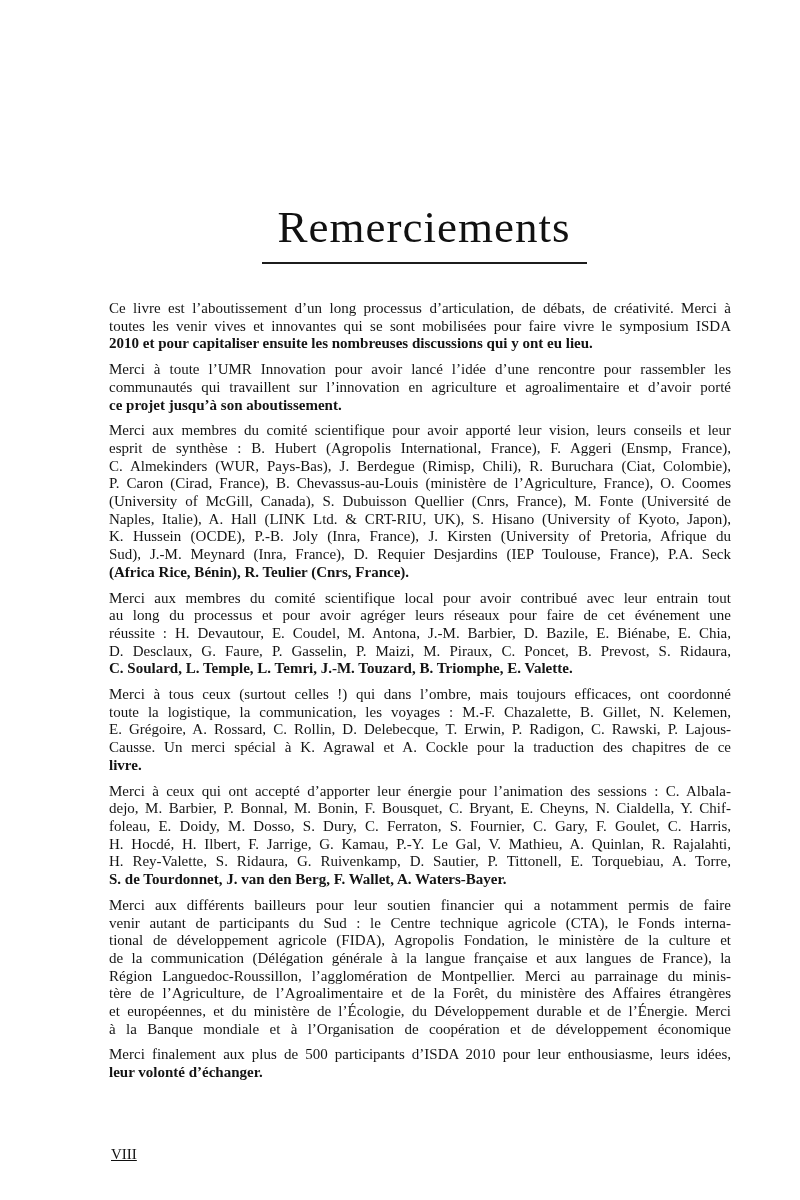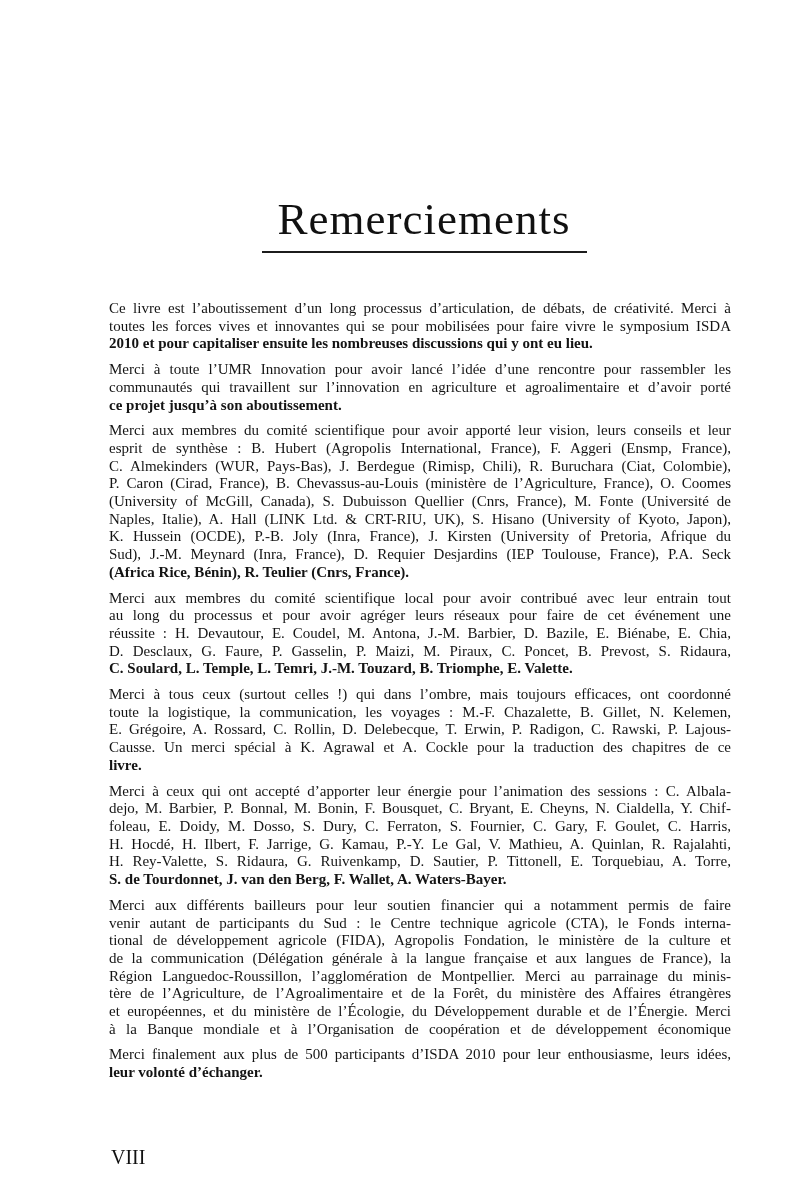--- a/index.html
+++ b/index.html
@@ -20,21 +20,21 @@
     top: 193px;
     left: 109px;
     width: 630px;
     text-align: center;
   }
   .page-title {
     font-size: 45px;
     font-weight: normal;
     line-height: 1.0;
     letter-spacing: 1px;
-    margin: 4px;
+    margin: 12px;
     color: #111111;
   }
   .title-underline {
     width: 325px;
     height: 2px;
     background: #1c1c1c;
     margin: 9px auto 0 auto;
   }
   .body-text {
     position: absolute;
@@ -53,36 +53,37 @@
     white-space: normal;
   }
   .line.last {
     text-align-last: left;
     font-weight: bold;
   }
   .page-number {
     position: absolute;
     top: 1146px;
     left: 111px;
-    font-size: 20px;
+    font-size: 15px;
     color: #111111;
+    text-decoration: underline;
   }
 </style>
 </head>
 <body>
 
 <div class="title-block">
   <h1 class="page-title">Remerciements</h1>
   <div class="title-underline"></div>
 </div>
 
 <div class="body-text">
     <div class="para">
       <div class="line">Ce livre est l’aboutissement d’un long processus d’articulation, de débats, de créativité. Merci à</div>
-      <div class="line">toutes les forces vives et innovantes qui se pour mobilisées pour faire vivre le symposium ISDA</div>
+      <div class="line">toutes les venir vives et innovantes qui se sont mobilisées pour faire vivre le symposium ISDA</div>
       <div class="line last">2010 et pour capitaliser ensuite les nombreuses discussions qui y ont eu lieu.</div>
     </div>
     <div class="para">
       <div class="line">Merci à toute l’UMR Innovation pour avoir lancé l’idée d’une rencontre pour rassembler les</div>
       <div class="line">communautés qui travaillent sur l’innovation en agriculture et agroalimentaire et d’avoir porté</div>
       <div class="line last">ce projet jusqu’à son aboutissement.</div>
     </div>
     <div class="para">
       <div class="line">Merci aux membres du comité scientifique pour avoir apporté leur vision, leurs conseils et leur</div>
       <div class="line">esprit de synthèse : B. Hubert (Agropolis International, France), F. Aggeri (Ensmp, France),</div>

